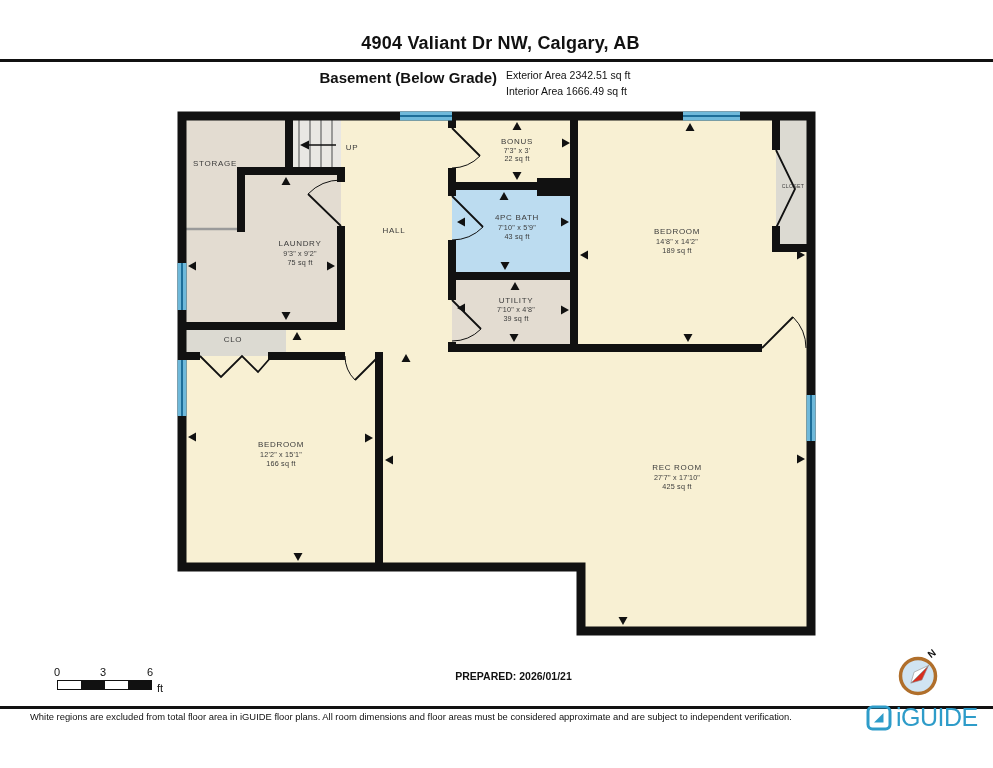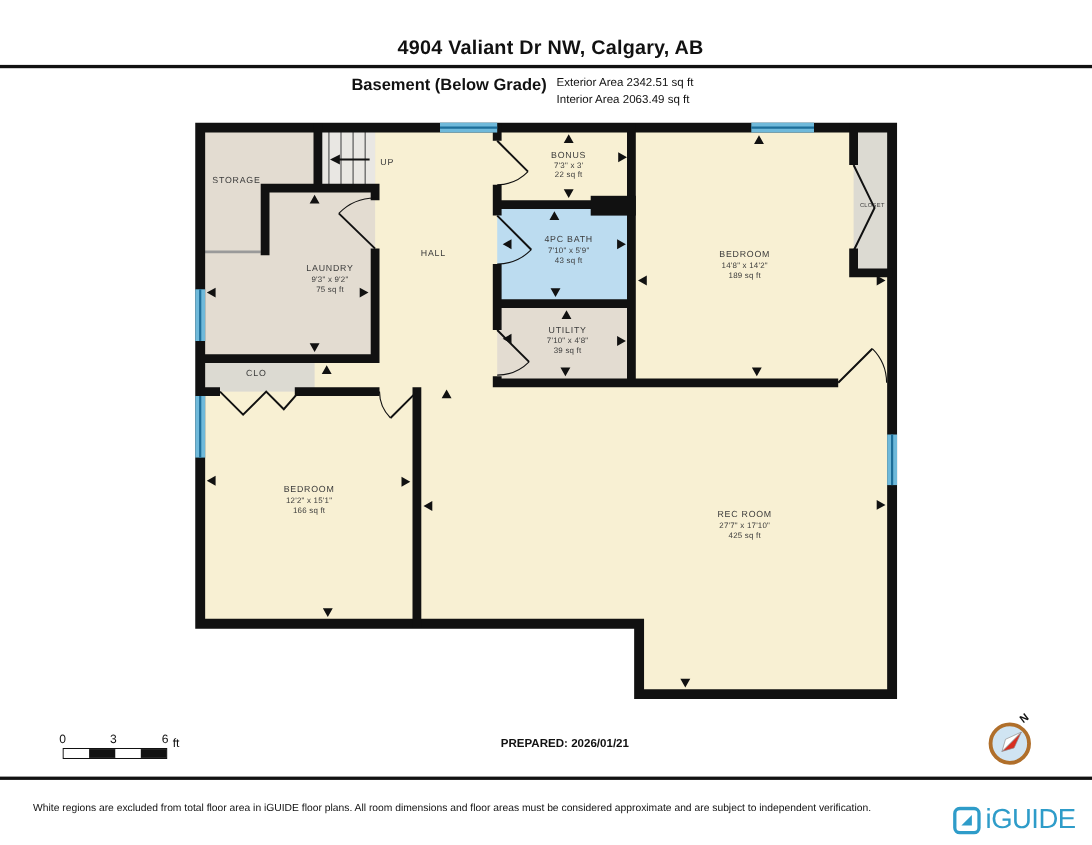--- a/index.html
+++ b/index.html
@@ -14,37 +14,37 @@
   .plan-svg{top:0;left:0;}
   .room-name{font-size:8px;fill:#3b3b3b;letter-spacing:.7px;}
   .room-dim{font-size:7.2px;fill:#3b3b3b;letter-spacing:.2px;}
   .room-tiny{font-size:5.2px;fill:#3b3b3b;letter-spacing:.3px;}
   .scale-wrap{top:666px;left:57px;width:120px;font-size:11px;}
   .scale-nums{position:relative;height:14px;}
   .scale-nums span{position:absolute;transform:translateX(-50%);}
   .scale-bar{width:93px;height:8px;border:1px solid #111;display:flex;}
   .scale-bar span{flex:1 1 auto;}
   .sb-w{background:#fff;} .sb-b{background:#111;}
-  .scale-ft{position:absolute;left:100px;top:4px;}
+  .scale-ft{position:absolute;left:100px;top:16px;}
   .prepared{top:670px;left:17px;width:993px;text-align:center;font-size:10.5px;font-weight:bold;}
   .compass{top:651px;left:893px;width:50px;height:50px;}
   .north{top:648px;left:928px;font-size:10px;font-weight:bold;transform:rotate(-38deg);}
   .divider{top:706px;left:0;width:993px;height:3px;background:#111;}
-  .disclaimer{top:728px;left:30px;width:800px;font-size:9.4px;color:#111;}
-  .brand{top:703px;left:866px;display:flex;align-items:center;gap:4px;margin-top:28px;}
+  .disclaimer{top:711px;left:30px;width:800px;font-size:9.4px;color:#111;}
+  .brand{top:703px;left:866px;display:flex;align-items:center;gap:4px;}
   .brand-text{font-size:25px;color:#2e9cc9;letter-spacing:-.5px;}
 </style>
 </head>
 <body>
 
 <div class="abs title">4904 Valiant Dr NW, Calgary, AB</div>
 <div class="abs rule"></div>
 <div class="abs floor-label">Basement (Below Grade)</div>
 <div class="abs area-line1">Exterior Area 2342.51 sq ft</div>
-<div class="abs area-line2">Interior Area 2063.49 sq ft</div>
+<div class="abs area-line2">Interior Area 1666.49 sq ft</div>
 
 <svg class="abs plan-svg" width="993" height="768" viewBox="0 0 993 768">
 
   <path d="M182,116 H811 V631 H581 V567 H182 Z" fill="#f8f0d3"></path>
   <rect x="182" y="116" width="159" height="210" fill="#e3dcd1"></rect>
   <rect x="289" y="116" width="52" height="55" fill="#e9e7e3"></rect>
   <rect x="182" y="326" width="104" height="30" fill="#dcdad2"></rect>
   <rect x="452" y="186" width="122" height="90" fill="#bcdcf0"></rect>
   <rect x="452" y="276" width="122" height="72" fill="#e3dcd1"></rect>
   <rect x="776" y="116" width="35" height="132" fill="#dcdad2"></rect>

